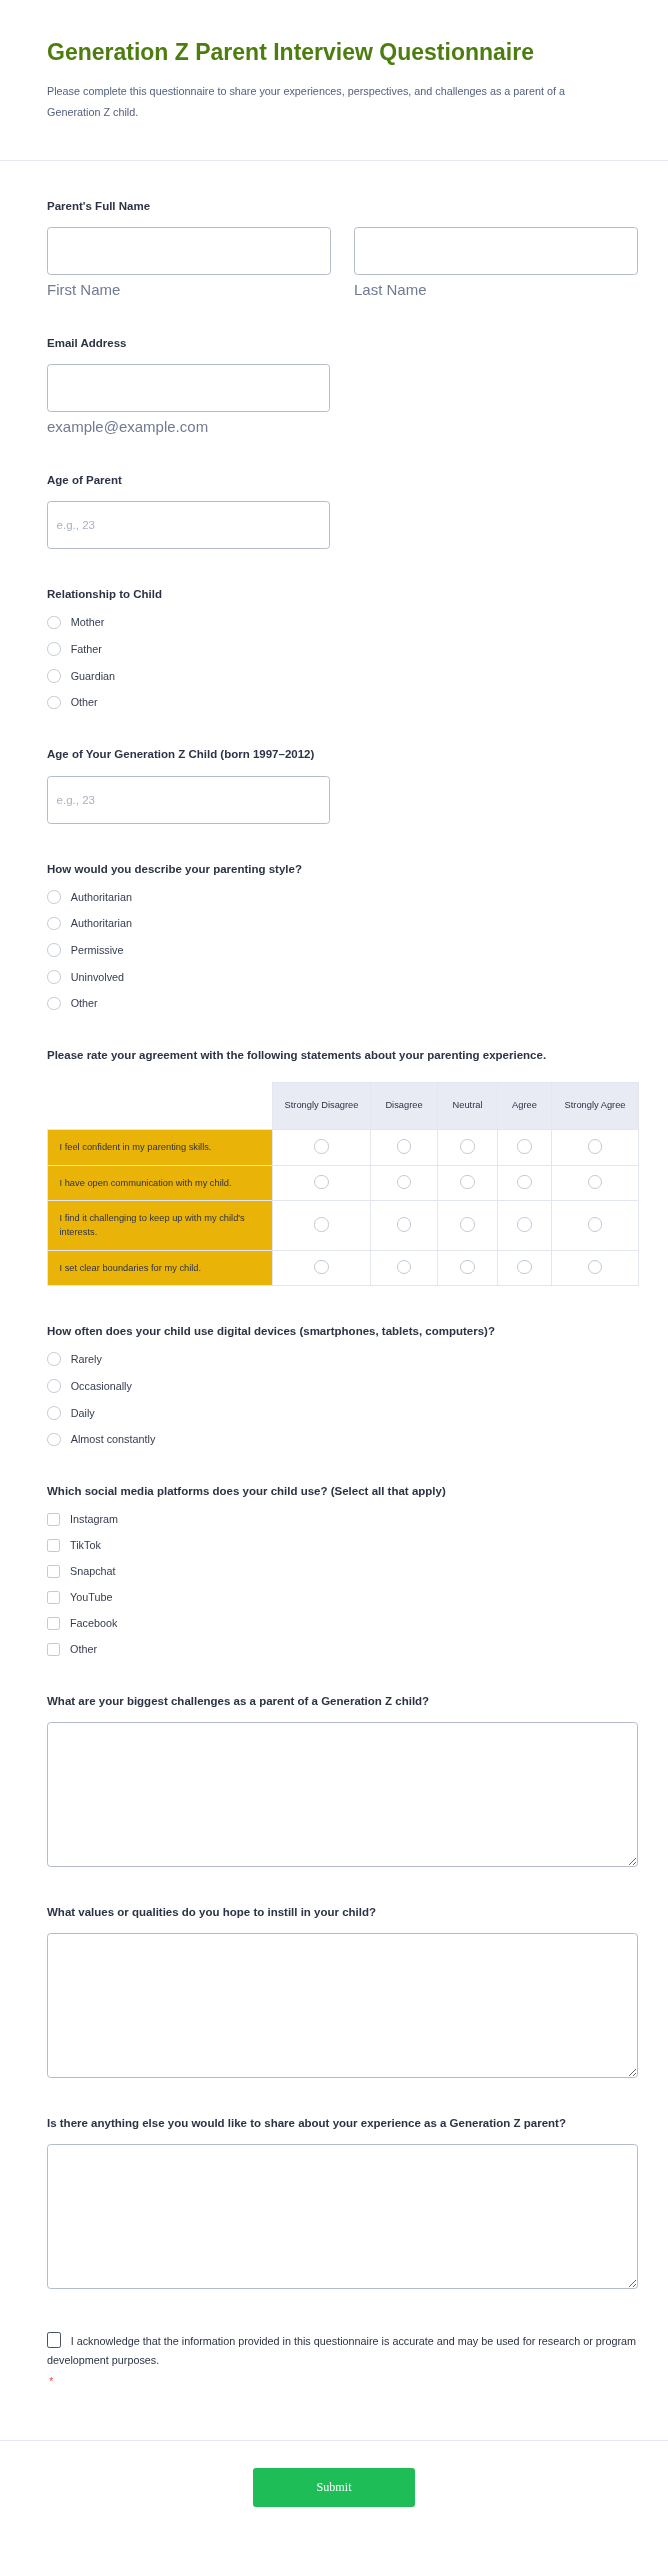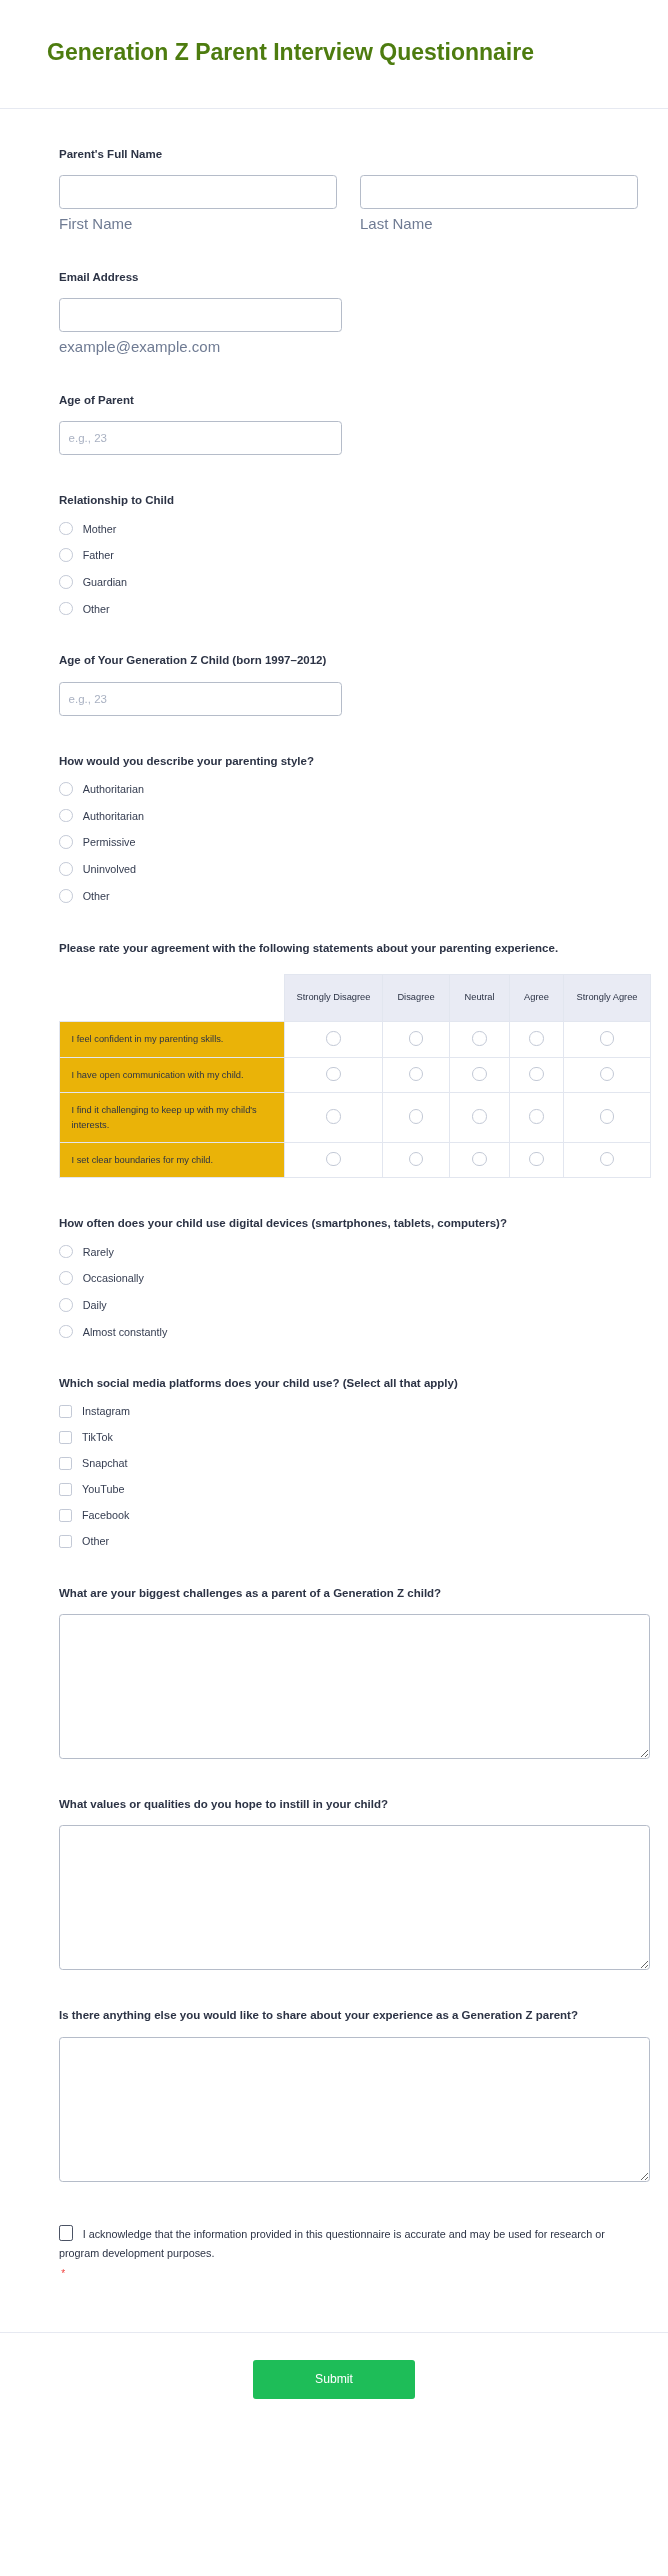--- a/index.html
+++ b/index.html
@@ -28,41 +28,41 @@
     max-width: 532px;
   }
   .divider {
     border: none;
     border-top: 0.7px solid #e6e9f1;
     margin: 0;
     width: 100%;
   }
 
   
-  .form-main { padding: 0 30px 0 47px; margin-left: 12px; }
+  .form-main { padding: 0 30px 0 47px; }
   .block { margin-top: 37px; }
   .q-label {
     font-size: 11.5px;
     font-weight: 600;
     color: #2c3345;
     line-height: 1.55;
     max-width: 591px;
   }
   .sub-label {
     margin-top: 5.7px;
     font-size: 15px;
     color: #6f7b93;
   }
 
   .input-row { display: flex; gap: 23px; margin-top: 11.5px; max-width: 591px; }
   .input-col { flex: 1; }
 
   input[type="text"] {
     width: 100%;
-    height: 34px;
+    height: 48px;
     border: 0.7px solid #b5bcc9;
     border-radius: 3.6px;
     background: #fff;
     font-family: "Liberation Sans", sans-serif;
     font-size: 11.5px;
     color: #2c3345;
     padding: 0 8.6px;
     outline: none;
   }
   input.short { width: 283px; display: block; margin-top: 11.5px; }
@@ -161,34 +161,35 @@
   .req-star { color: #f0413d; font-size: 10px; margin-top: 2.9px; padding-left: 2.2px; }
 
   
   .submit-bar { margin-top: 49px; }
   .submit-row { padding: 27px 0 37px 0; text-align: center; }
   .submit-btn {
     width: 162px;
     height: 39px;
     background: #1ebd58;
     color: #ffffff;
-    font-family: Liberation Sans, sans-serif;
+    font-family: Liberation Serif, serif;
     font-size: 12.2px;
     border: none;
     border-radius: 2.9px;
     cursor: pointer;
   }
 </style>
 </head>
 <body>
 
 <div class="page">
 
   <div class="form-header">
     <h1 class="form-title">Generation Z Parent Interview Questionnaire</h1>
+    <div class="form-description">Please complete this questionnaire to share your experiences, perspectives, and challenges as a parent of a Generation Z child.</div>
   </div>
 
   <hr class="divider">
 
   <div class="form-main">
 
     <div class="block">
       <div class="q-label">Parent's Full Name</div>
       <div class="input-row">
         <div class="input-col">

